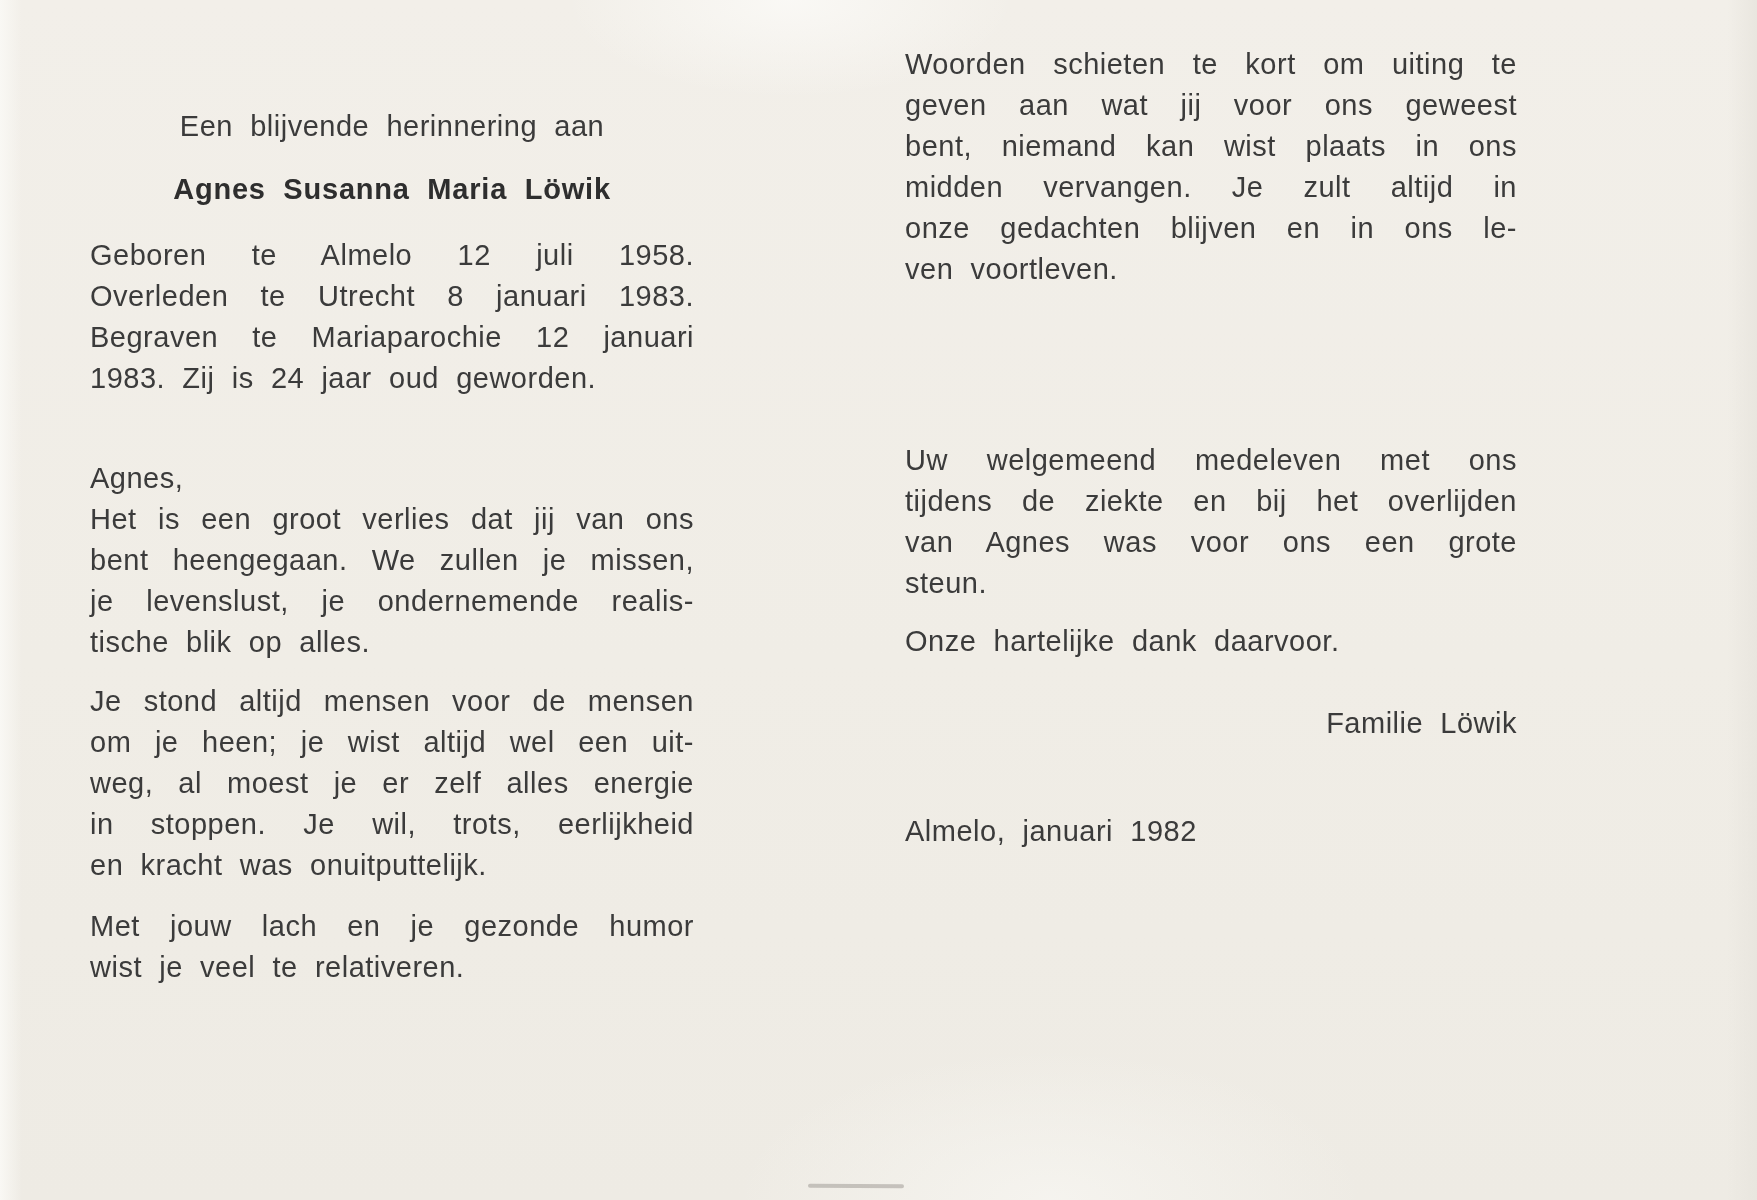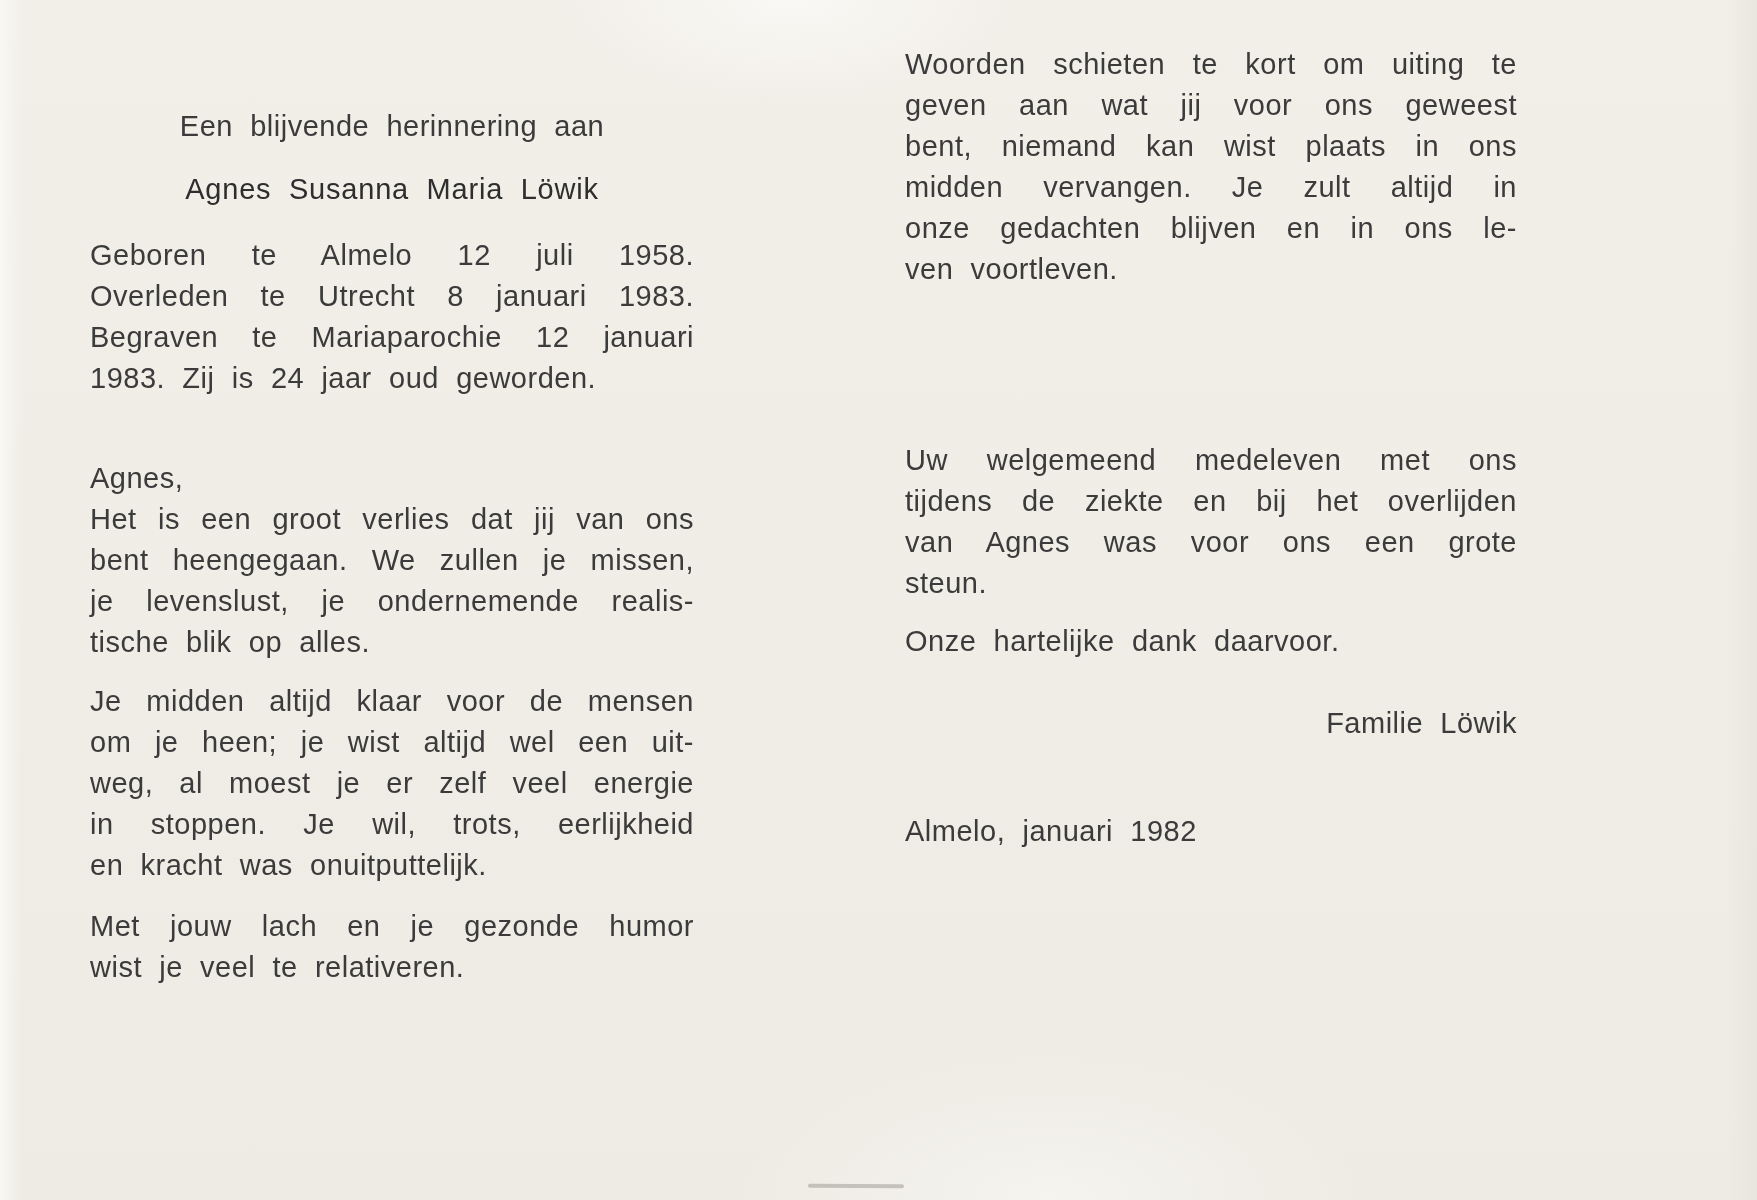--- a/index.html
+++ b/index.html
@@ -51,21 +51,21 @@
   .center {
     text-align: center;
     text-align-last: center;
     margin-top: 32px;
   }
   .right-align {
     text-align: right;
     text-align-last: right;
   }
   .name-line {
-    font-weight: 400;
+    font-weight: 700;
     color: #2e2e2e;
     letter-spacing: 0.8px;
   }
   .para { margin: 0; }
   .artifact-line {
     position: absolute;
     left: 808px;
     top: 1184px;
     width: 96px;
     height: 4px;
@@ -96,23 +96,23 @@
     <div class="line" style="margin-top:59px">Agnes,</div>
 
     <div class="para">
       <div class="line just">Het is een groot verlies dat jij van ons</div>
       <div class="line just">bent heengegaan. We zullen je missen,</div>
       <div class="line just">je levenslust, je ondernemende realis-</div>
       <div class="line">tische blik op alles.</div>
     </div>
 
     <div class="para" style="margin-top:18px">
-      <div class="line just">Je midden altijd klaar voor de mensen</div>
+      <div class="line just">Je stond altijd mensen voor de mensen</div>
       <div class="line just">om je heen; je wist altijd wel een uit-</div>
-      <div class="line just">weg, al moest je er zelf veel energie</div>
+      <div class="line just">weg, al moest je er zelf alles energie</div>
       <div class="line just">in stoppen. Je wil, trots, eerlijkheid</div>
       <div class="line">en kracht was onuitputtelijk.</div>
     </div>
 
     <div class="para" style="margin-top:20px">
       <div class="line just">Met jouw lach en je gezonde humor</div>
       <div class="line">wist je veel te relativeren.</div>
     </div>
 
   </div>

